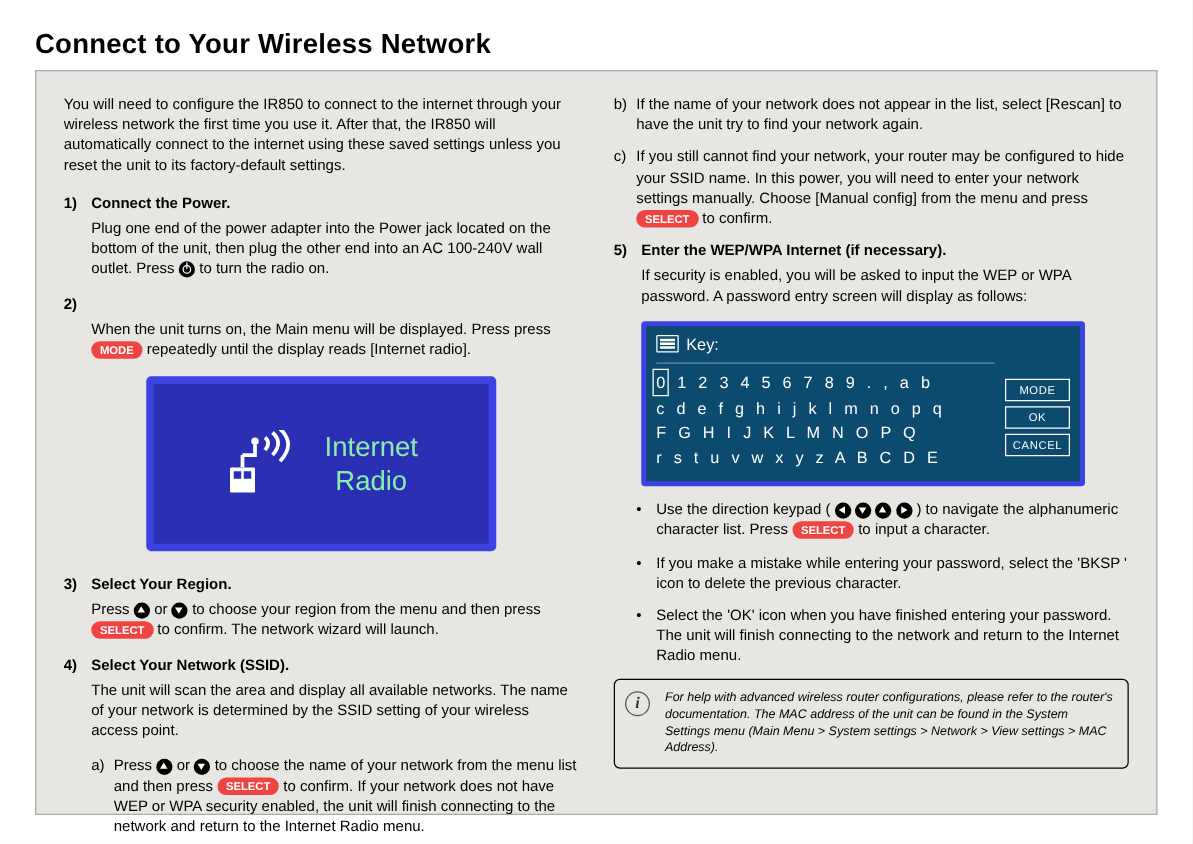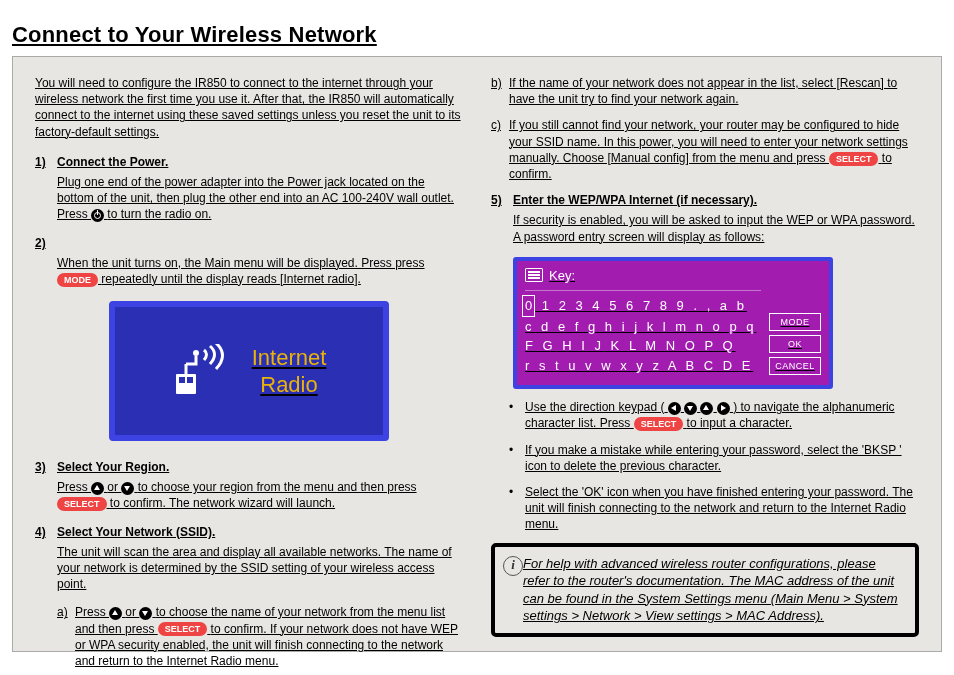--- a/index.html
+++ b/index.html
@@ -1,16 +1,16 @@
 <!DOCTYPE html>
 <html><head>
 <meta charset="utf-8">
 <style>
   html,body{margin:0;padding:0;background:#fff;font-family:Arial,Helvetica,sans-serif;color:#000;}
-  .page{width:954px;height:675px;box-sizing:border-box;padding:22px 12px;background:#fff;text-decoration:underline;}
+  .page{width:954px;height:675px;box-sizing:border-box;padding:22px 28px;background:#fff;}
   .title{font-size:22px;font-weight:bold;letter-spacing:.2px;margin:0 0 8px;}
   .content{border:1px solid #aaa;background:#e7e6e3;padding:18px 22px 16px;height:596px;box-sizing:border-box;position:relative;}
   .cols{display:flex;gap:28px;font-size:12px;line-height:1.35;}
   .col{flex:1 1 0;}
   p{margin:0 0 10px;}
   .intro{margin-bottom:14px;}
   .step{display:flex;margin-bottom:4px;}
   .step-num{width:22px;flex:0 0 22px;font-weight:bold;}
   .step-head{font-weight:bold;}
   .step-body{margin-left:22px;margin-bottom:12px;}
@@ -26,36 +26,36 @@
   .circle-btn.right::after{content:"";position:absolute;left:4px;top:3px;border-top:3.5px solid transparent;border-bottom:3.5px solid transparent;border-left:5px solid #fff;}
   ul.bullets{list-style:none;padding:0;margin:10px 0 10px 18px;}
   ul.bullets li{position:relative;padding-left:16px;margin-bottom:10px;}
   ul.bullets li::before{content:"•";position:absolute;left:0;top:0;}
 
   
   .screen1-wrap{width:280px;margin:14px auto 18px;}
   .screen1{background:#2b2fb3;border:6px solid #3c43e2;border-radius:4px;padding:18px 14px;display:flex;align-items:center;justify-content:center;gap:20px;height:92px;box-sizing:content-box;}
   .radio-icon{width:60px;height:54px;position:relative;}
   .radio-icon svg{width:60px;height:54px;}
-  .screen1-text{color:#eab308;font-size:22px;line-height:1.25;font-family:Arial,sans-serif;text-align:center;font-weight:400;}
+  .screen1-text{color:#86efac;font-size:22px;line-height:1.25;font-family:Arial,sans-serif;text-align:center;font-weight:400;}
 
   
-  .screen2{width:320px;margin:6px 0 10px 22px;background:#a21caf;border:4px solid #3c43e2;border-radius:3px;padding:6px 8px 10px;box-sizing:border-box;}
+  .screen2{width:355px;margin:6px 0 10px 22px;background:#0c4a6e;border:4px solid #3c43e2;border-radius:3px;padding:6px 8px 10px;box-sizing:border-box;}
   .screen2 .hdr{color:#fff;font-size:13px;margin-bottom:6px;display:flex;align-items:center;gap:6px;}
   .hdr-icon{width:16px;height:12px;border:1.5px solid #fff;position:relative;border-radius:1px;}
   .hdr-icon::before{content:"";position:absolute;left:2px;top:2px;width:12px;height:1.5px;background:#fff;box-shadow:0 3px 0 #fff,0 6px 0 #fff;}
-  .entry-row{display:flex;gap:8px;align-items:flex-end;}
+  .entry-row{display:flex;gap:8px;align-items:center;}
   .char-grid{flex:1;color:#fff;font-family:Arial,sans-serif;font-size:13px;letter-spacing:3px;line-height:1.5;border-top:1px solid rgba(255,255,255,.4);padding-top:4px;}
   .char-grid .r{white-space:nowrap;}
   .char-grid .sel{display:inline-block;border:1px solid #fff;padding:0 2px;margin-left:-3px;letter-spacing:0;}
   .side-btns{display:flex;flex-direction:column;gap:4px;margin-top:2px;}
   .side-btns .b{border:1px solid #fff;color:#fff;font-size:9px;padding:2px 4px;text-align:center;min-width:42px;letter-spacing:.5px;}
 
   
-  .help-box{border:4px solid #000000;border-radius:5px;background:#e7e6e3;padding:8px 10px 8px 8px;display:flex;gap:0;font-style:italic;font-size:13px;line-height:1.35;margin-top:2px;}
+  .help-box{border:1px solid #000000;border-radius:5px;background:#e7e6e3;padding:8px 10px 8px 8px;display:flex;gap:12px;font-style:italic;font-size:10px;line-height:1.35;margin-top:2px;}
   .help-icon{width:18px;height:18px;border:1.5px solid #555;border-radius:50%;flex:0 0 18px;position:relative;margin-top:1px;}
   .help-icon::after{content:"i";position:absolute;left:0;right:0;top:-1px;text-align:center;font-style:italic;font-family:Georgia,serif;font-size:13px;color:#333;font-weight:bold;}
 </style>
 </head>
 <body>
 <div class="page">
 
   <h1 class="title">Connect to Your Wireless Network</h1>
   <div class="content">
     <div class="cols">

